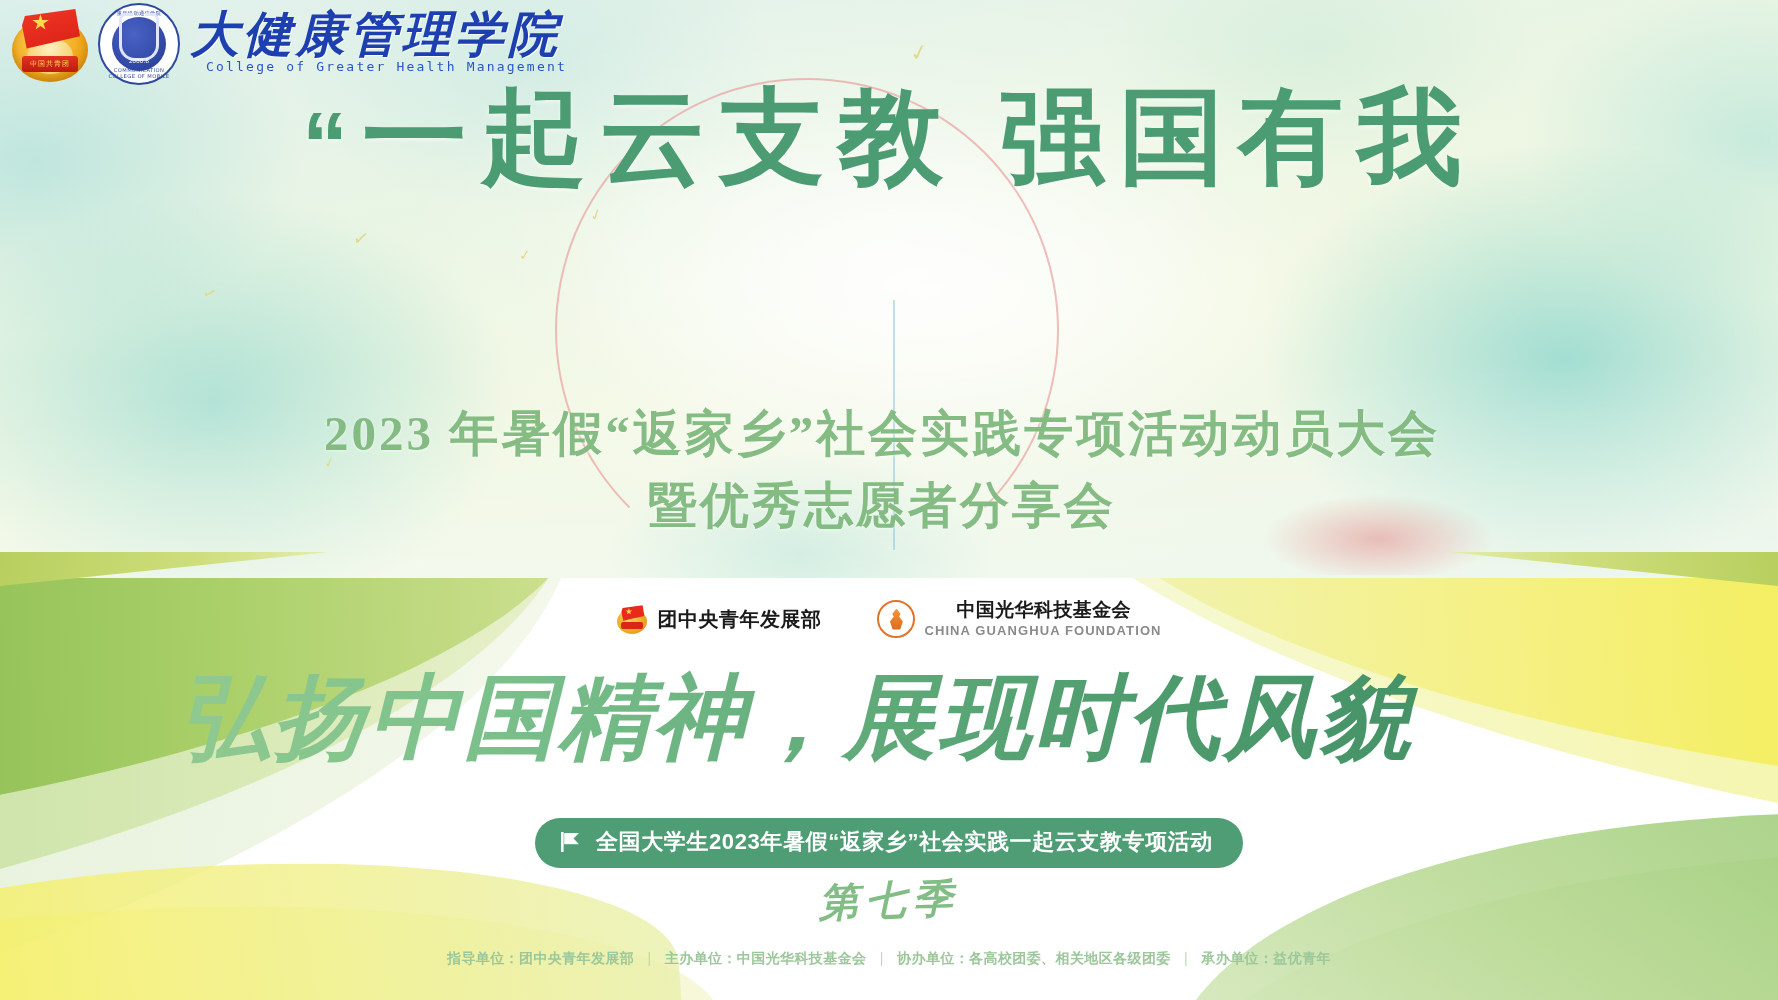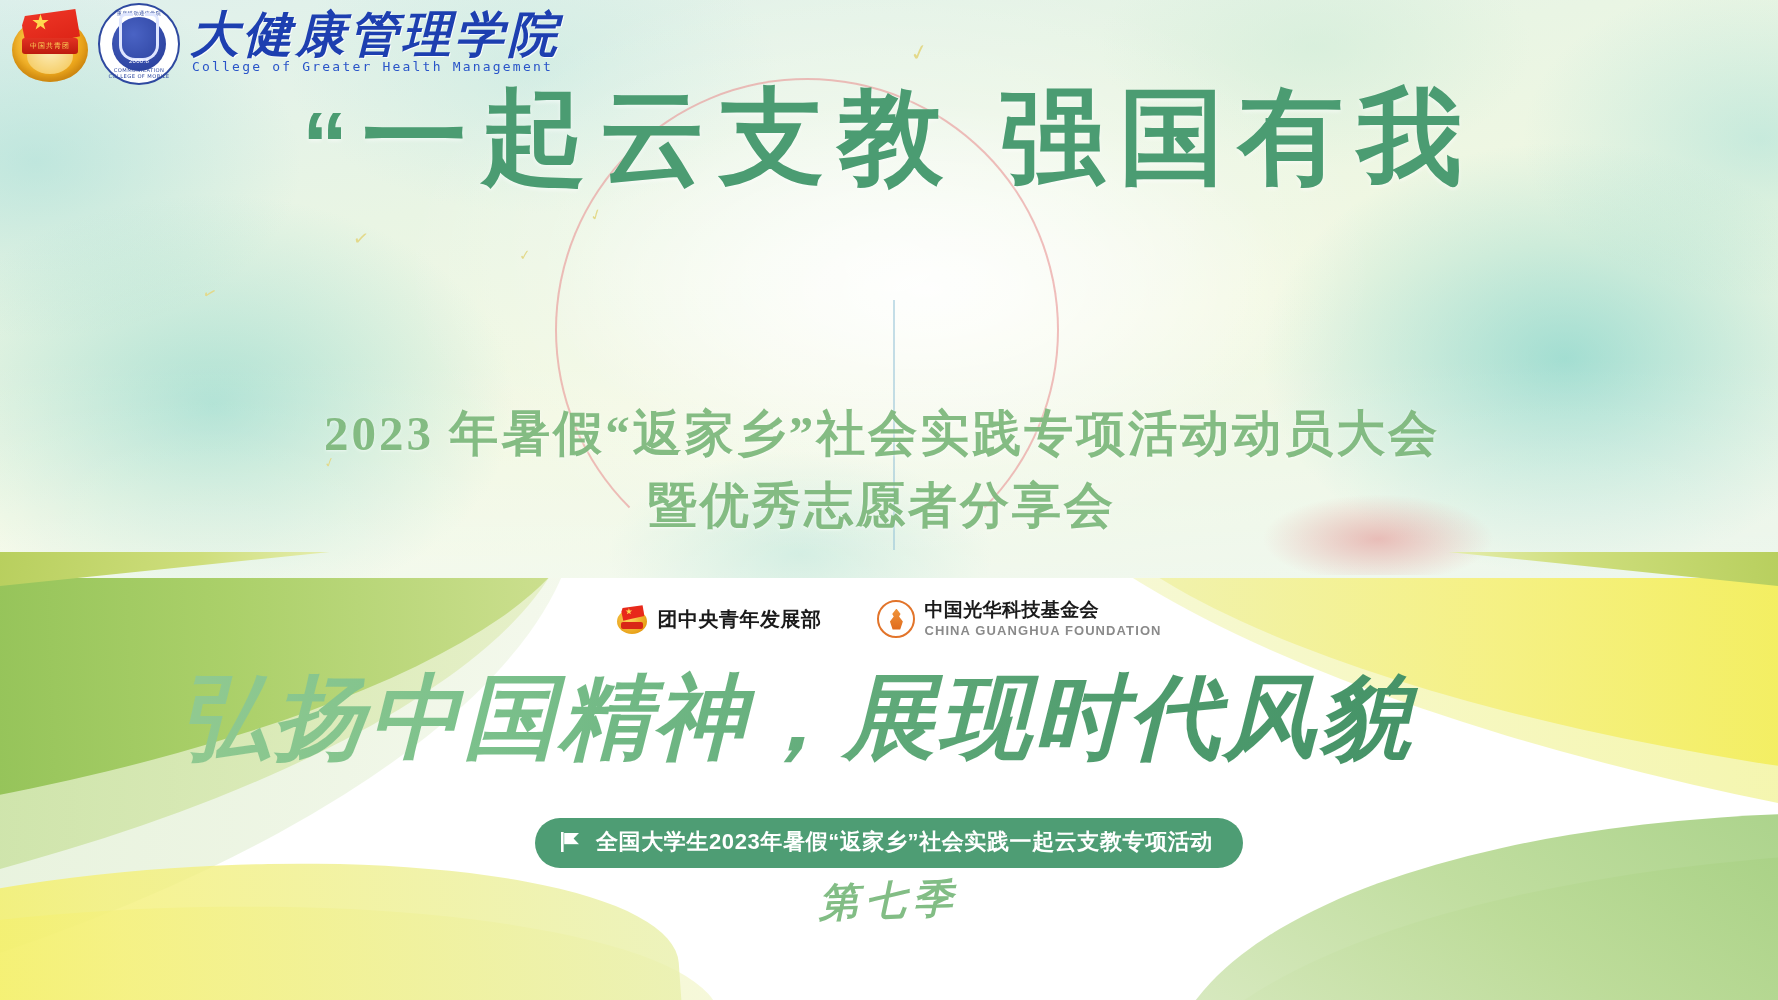--- a/index.html
+++ b/index.html
@@ -63,21 +63,21 @@
     position:absolute;left:14px;top:6px;width:58px;height:44px;
     background:linear-gradient(160deg,#f03828 0%,#d81f12 100%);
     clip-path:polygon(5% 18%,92% 2%,100% 64%,55% 78%,8% 92%,0 40%);
     box-shadow:0 1px 2px rgba(120,0,0,.4);
   }
   .cycl-star{
     position:absolute;left:24px;top:12px;width:17px;height:17px;background:#ffd94f;
     clip-path:polygon(50% 0%,61% 35%,98% 35%,68% 57%,79% 91%,50% 70%,21% 91%,32% 57%,2% 35%,39% 35%);
   }
   .cycl-band{
-    position:absolute;left:14px;top:36px;width:56px;height:16px;border-radius:3px;
+    position:absolute;left:14px;top:54px;width:56px;height:16px;border-radius:3px;
     background:linear-gradient(180deg,#e23222,#bd1b0e);
     font-size:7px;color:#ffd65a;text-align:center;line-height:16px;letter-spacing:1px;
     font-family:"DejaVu Sans",sans-serif;
   }
   .seal{
     position:relative;width:78px;height:78px;border-radius:50%;flex:0 0 auto;margin-left:6px;
     background:#ffffff;border:2px solid #2e49a0;
     display:flex;align-items:center;justify-content:center;
   }
   .seal-inner{
@@ -104,21 +104,21 @@
   .seal-arc-top{top:5px;}
   .seal-arc-bot{bottom:4px;}
   .college-block{margin-left:10px;margin-top:-2px;}
   .college-cn{
     font-family:"Liberation Serif","DejaVu Serif",serif;font-weight:bold;font-style:italic;
     font-size:49px;line-height:46px;color:#1d3fb0;letter-spacing:4px;
     text-shadow:1px 1px 0 rgba(255,255,255,.8);
   }
   .college-en{
     font-family:"DejaVu Sans Mono","Liberation Mono",monospace;
-    font-size:13px;color:#2a55c8;letter-spacing:2.2px;margin-top:1px;margin-left:2px;
+    font-size:13px;color:#2a55c8;letter-spacing:2.2px;margin-top:1px;margin-left:16px;
   }
 
   
   .title-wrap{position:absolute;left:0;top:78px;width:1778px;text-align:center;z-index:10;}
   .title-line{
     font-family:"Liberation Sans","DejaVu Sans",sans-serif;font-weight:bold;
     font-size:105px;line-height:118px;color:#4b9c72;letter-spacing:14px;
     text-shadow:0 2px 4px rgba(255,255,255,.55);white-space:nowrap;
   }
   .qm{font-size:92px;vertical-align:-4px;}
@@ -213,21 +213,21 @@
   .gh-seal{
     position:relative;width:34px;height:34px;border-radius:50%;flex:0 0 auto;
     border:2px solid #e2742a;background:#fff;display:flex;align-items:center;justify-content:center;
   }
   .gh-flame{
     width:19px;height:21px;
     background:linear-gradient(180deg,#f0953c 0%,#e06a1c 100%);
     clip-path:polygon(50% 0%,72% 26%,64% 38%,84% 62%,70% 100%,30% 100%,16% 62%,36% 38%,28% 26%);
   }
   .gh-text{display:flex;flex-direction:column;line-height:1.05;}
-  .gh-cn{font-size:19px;font-weight:bold;color:#1a1a1a;letter-spacing:.4px;}
+  .gh-cn{font-size:19px;font-weight:bold;color:#1a1a1a;letter-spacing:.4px;margin-left:32px;}
   .gh-en{font-size:13px;font-weight:bold;color:#8a8a8a;letter-spacing:1.1px;margin-top:4px;}
 
   
   .slogan{
     position:absolute;left:0;top:88px;width:1592px;text-align:center;z-index:6;
     font-family:"Liberation Serif","DejaVu Serif",serif;font-weight:bold;font-style:italic;
     font-size:92px;line-height:104px;letter-spacing:3px;
     background:linear-gradient(100deg,#9ecf93 0%,#7cc18c 30%,#4f9c6e 70%,#3f8d63 100%);
     -webkit-background-clip:text;background-clip:text;color:transparent;
     white-space:nowrap;
@@ -355,15 +355,24 @@
           <rect x="0" y="0" width="2.6" height="20" fill="#ffffff"></rect>
           <path d="M3.2 1 H18 V12.2 H3.2 Z" fill="#ffffff"></path>
           <path d="M18 1 L18 12.2 L12.6 6.6 Z" fill="#4e9d74"></path>
         </svg>
         <span class="pill-text">全国大学生2023年暑假“返家乡”社会实践一起云支教专项活动</span>
       </div>
     </div>
 
     <div class="season">第七季</div>
 
+    <div class="footer">
+      <span>指导单位：团中央青年发展部</span>
+      <span class="sep">|</span>
+      <span>主办单位：中国光华科技基金会</span>
+      <span class="sep">|</span>
+      <span>协办单位：各高校团委、相关地区各级团委</span>
+      <span class="sep">|</span>
+      <span>承办单位：益优青年</span>
+    </div>
 
   </div>
 </div>
 
 </body></html>

